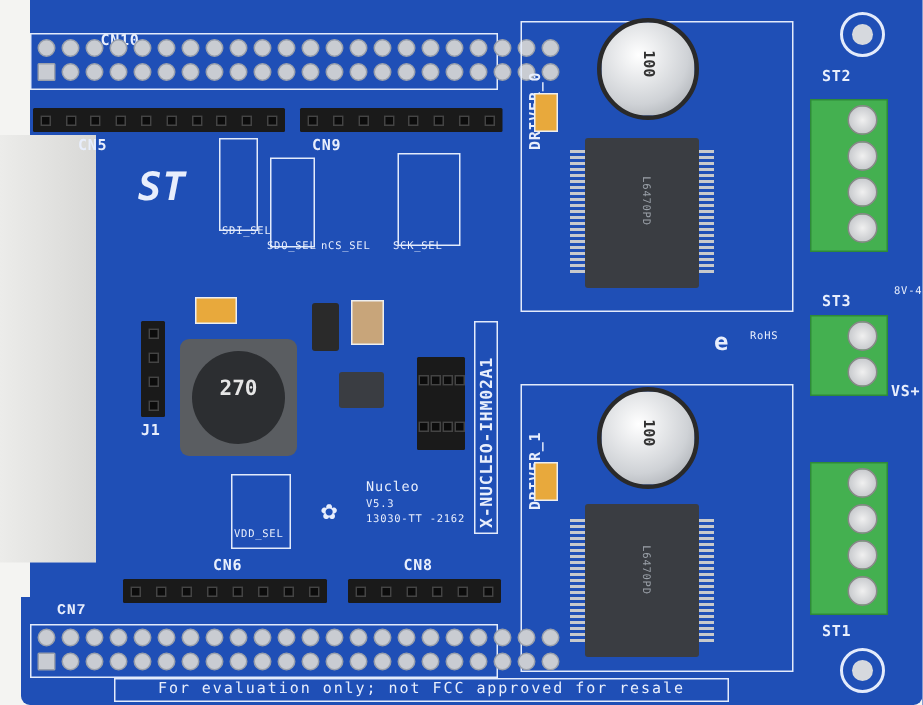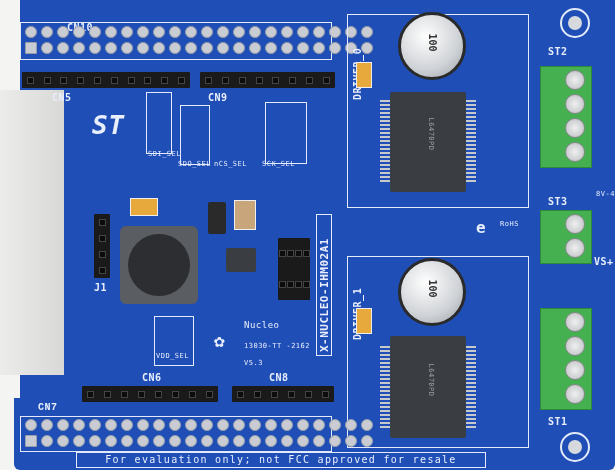--- a/index.html
+++ b/index.html
@@ -169,20 +169,21 @@
 <div class="screw" style="left:565px;top:384px;"></div>
 <div class="silk" style="left:548px;top:416px;">ST1</div>
 <div class="hole" style="left:560px;top:432px;width:26px;height:26px;"></div>
 
 <div class="box" style="left:316px;top:214px;width:14px;height:140px;"></div>
 <div class="silk" style="left:318px;top:352px;transform:rotate(-90deg);transform-origin:left top;font-size:11px;">X-NUCLEO-IHM02A1</div>
 
 <div class="tant" style="left:130px;top:198px;width:26px;height:16px;"></div>
 <div class="inductor" style="left:120px;top:226px;width:78px;height:78px;">
   <div class="ring"></div>
+  <div class="t">270</div>
 </div>
 <div class="header" style="left:94px;top:214px;width:16px;height:64px;flex-direction:column;">
     <i></i>
     <i></i>
     <i></i>
     <i></i>
   </div>
 <div class="silk" style="left:94px;top:282px;">J1</div>
 <div class="ic" style="left:208px;top:202px;width:18px;height:32px;background:#2a2a2a;"></div>
 <div class="smd" style="left:234px;top:200px;width:20px;height:28px;"></div>
@@ -193,21 +194,21 @@
     <i></i>
     <i></i>
     <i></i>
     <i></i>
     <i></i>
     <i></i>
   </div>
 
 <div class="silk" style="left:214px;top:330px;font-size:18px;">✿</div>
 <div class="silk sm" style="left:244px;top:320px;font-size:9px;">Nucleo</div>
-<div class="silk sm" style="left:244px;top:332px;margin-top:27px;">V5.3</div>
+<div class="silk sm" style="left:244px;top:332px;">V5.3</div>
 <div class="silk sm" style="left:244px;top:342px;">13030-TT -2162</div>
 
 <div class="box" style="left:154px;top:316px;width:38px;height:48px;"></div>
 <div class="silk sm" style="left:156px;top:352px;">VDD_SEL</div>
 
 <div class="silk" style="left:142px;top:372px;">CN6</div>
 <div class="header" style="left:82px;top:386px;width:136px;">
     <i></i>
     <i></i>
     <i></i>

